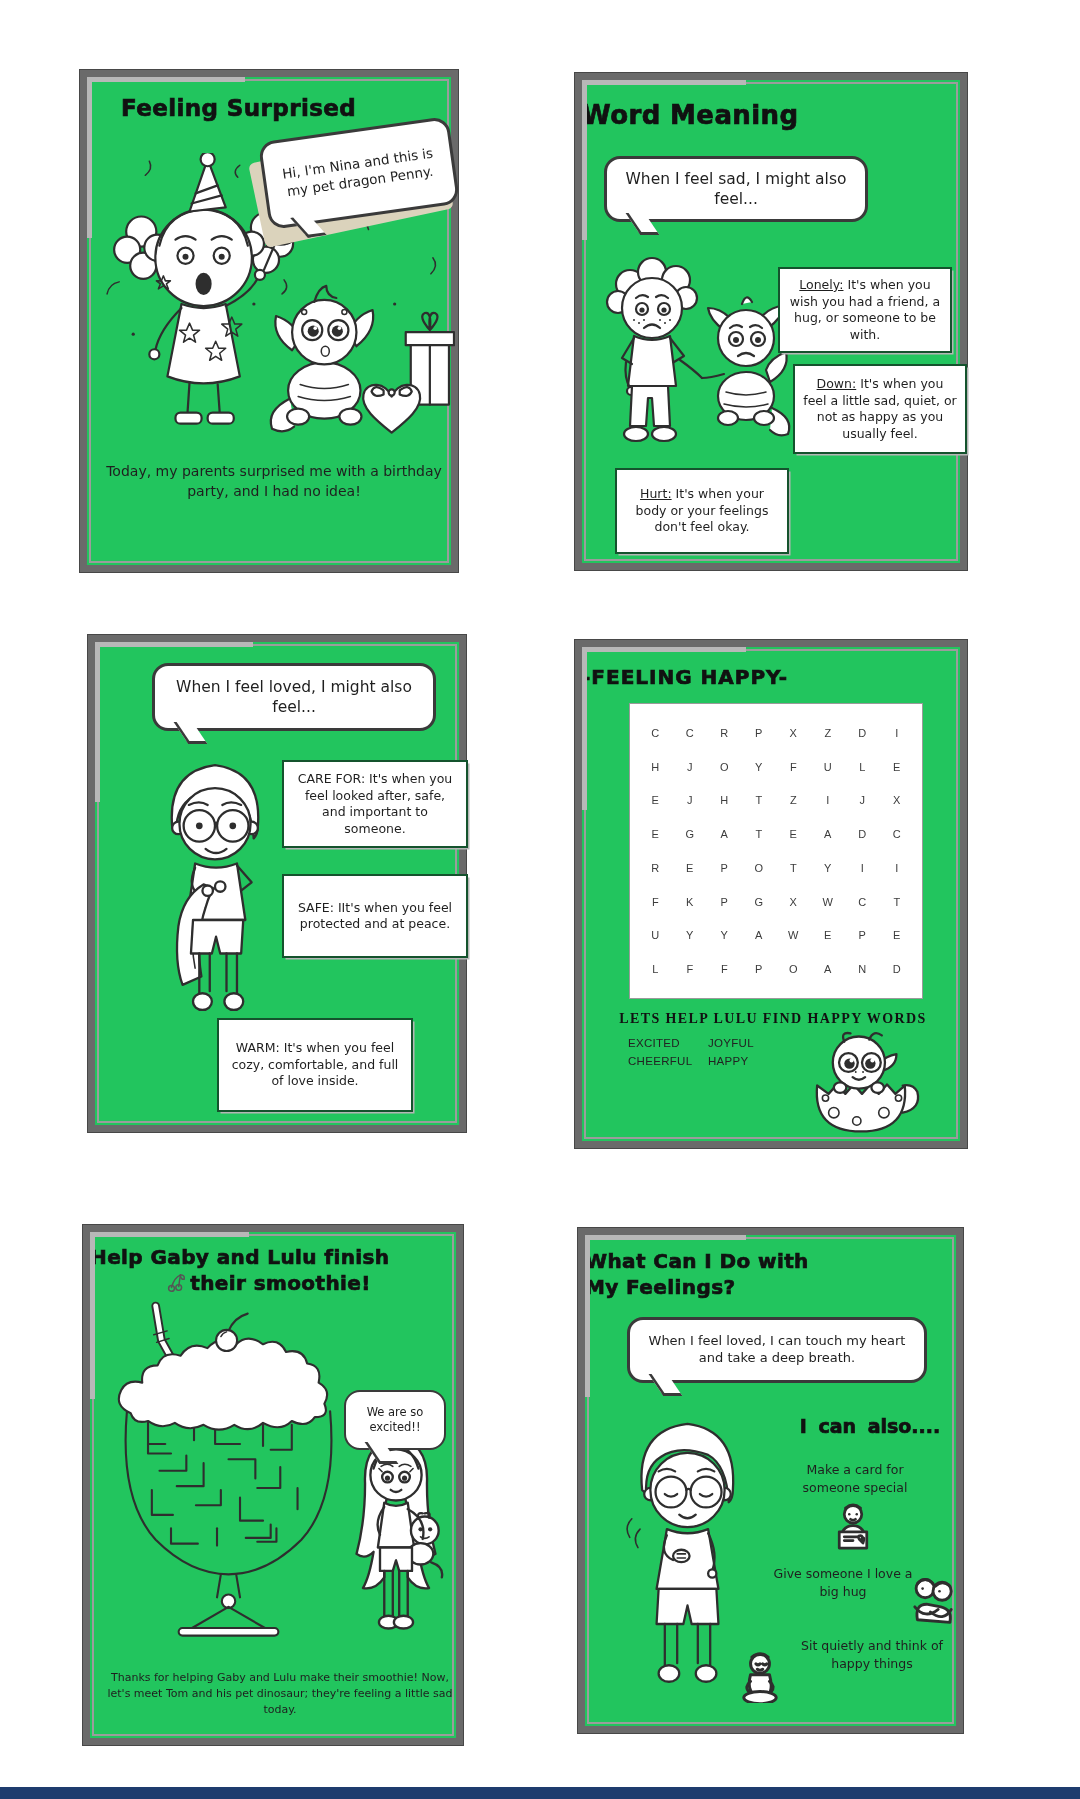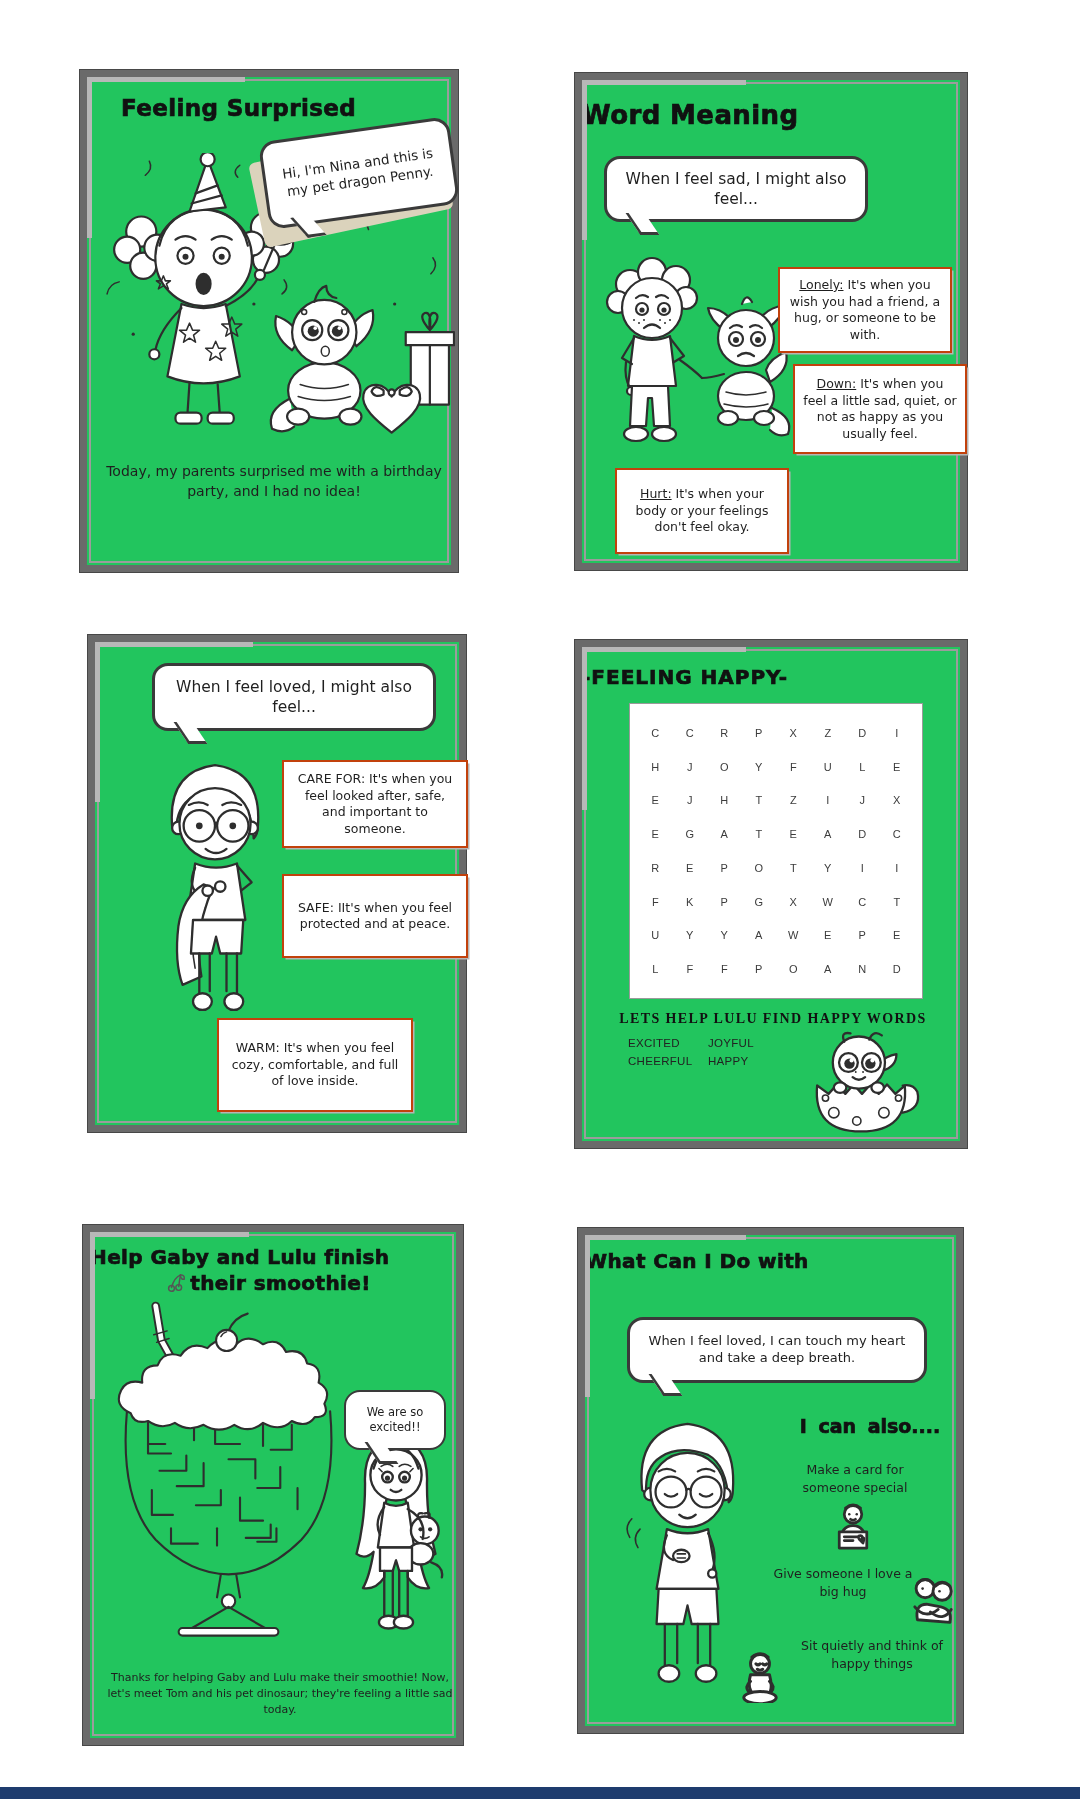--- a/index.html
+++ b/index.html
@@ -13,21 +13,21 @@
   .title{position:absolute;font-weight:700;-webkit-text-stroke:0.7px;letter-spacing:0.4px;color:#111;}
   .center{left:0;right:8px;text-align:left;}
   .bubble{position:absolute;background:#fff;border:3px solid #3a3a3a;border-radius:16px;
         display:flex;align-items:center;justify-content:center;text-align:center;
         padding:6px 10px;box-sizing:border-box;line-height:1.3;z-index:3;}
   .bubble::after{content:"";position:absolute;bottom:-16px;left:26px;width:16px;height:19px;
         background:#fff;border-left:3px solid #3a3a3a;border-bottom:3px solid #3a3a3a;
         transform:skewX(34deg);}
   .bubble-shadow{position:absolute;background:#dbd3bc;border-radius:6px;z-index:2;}
   .rot{transform:rotate(-8deg);}
-  .defbox{position:absolute;border:2px solid #c2410c;background:#fff;box-sizing:border-box;
+  .defbox{position:absolute;border:2px solid #14532d;background:#fff;box-sizing:border-box;
         display:flex;align-items:center;justify-content:center;text-align:center;
         padding:6px 8px;line-height:1.32;box-shadow:2.5px 2.5px 0 -1px #b5b5b5;}
   .term{text-decoration:underline;}
   .caption{position:absolute;text-align:center;line-height:1.45;}
   .art{position:absolute;}
   .art path,.art circle,.art ellipse,.art rect,.art line,.art polygon
       {stroke:#2e2e2e;stroke-width:2.2;fill:none;stroke-linecap:round;stroke-linejoin:round;}
   .art .f{fill:#fff;}
   .art .ink{fill:#2e2e2e;stroke:none;}
   .art .thin{stroke-width:1.5;}
@@ -476,20 +476,21 @@
       <line x1="56" y1="134" x2="56" y2="176"></line>
     <ellipse class="f" cx="38" cy="182" rx="9" ry="6"></ellipse>
       <ellipse class="f" cx="52" cy="182" rx="9" ry="6"></ellipse>
   </svg>
 
   <div class="caption" style="left:16px;top:438px;width:348px;font-size:11px;">Thanks for helping Gaby and Lulu make their smoothie! Now, let's meet Tom and his pet dinosaur; they're feeling a little sad today.</div>
 </div>
 
 <div class="page" style="left:578px;top:1228px;width:385px;height:505px;">
   <div class="title center" style="top:14px;font-size:20px;">What Can I Do with</div>
+  <div class="title center" style="top:40px;font-size:20px;">My Feelings?</div>
 
   <div class="bubble" style="left:42px;top:82px;width:300px;height:66px;font-size:13px;">
     <span>When I feel loved, I can touch my heart and take a deep breath.</span>
   </div>
 
   <svg class="art" style="left:20px;top:168px;" width="165" height="310" viewBox="0 0 160 300">
     <path class="f" d="M36,84 Q30,26 80,20 Q128,26 124,84 Q124,92 120,96 Q118,60 100,50 Q72,40 54,52 Q38,62 40,88 Z"></path>
     <circle class="f" cx="44" cy="88" r="6"></circle>
       <circle class="f" cx="116" cy="88" r="6"></circle>
     <circle class="f" cx="80" cy="84" r="36"></circle>

